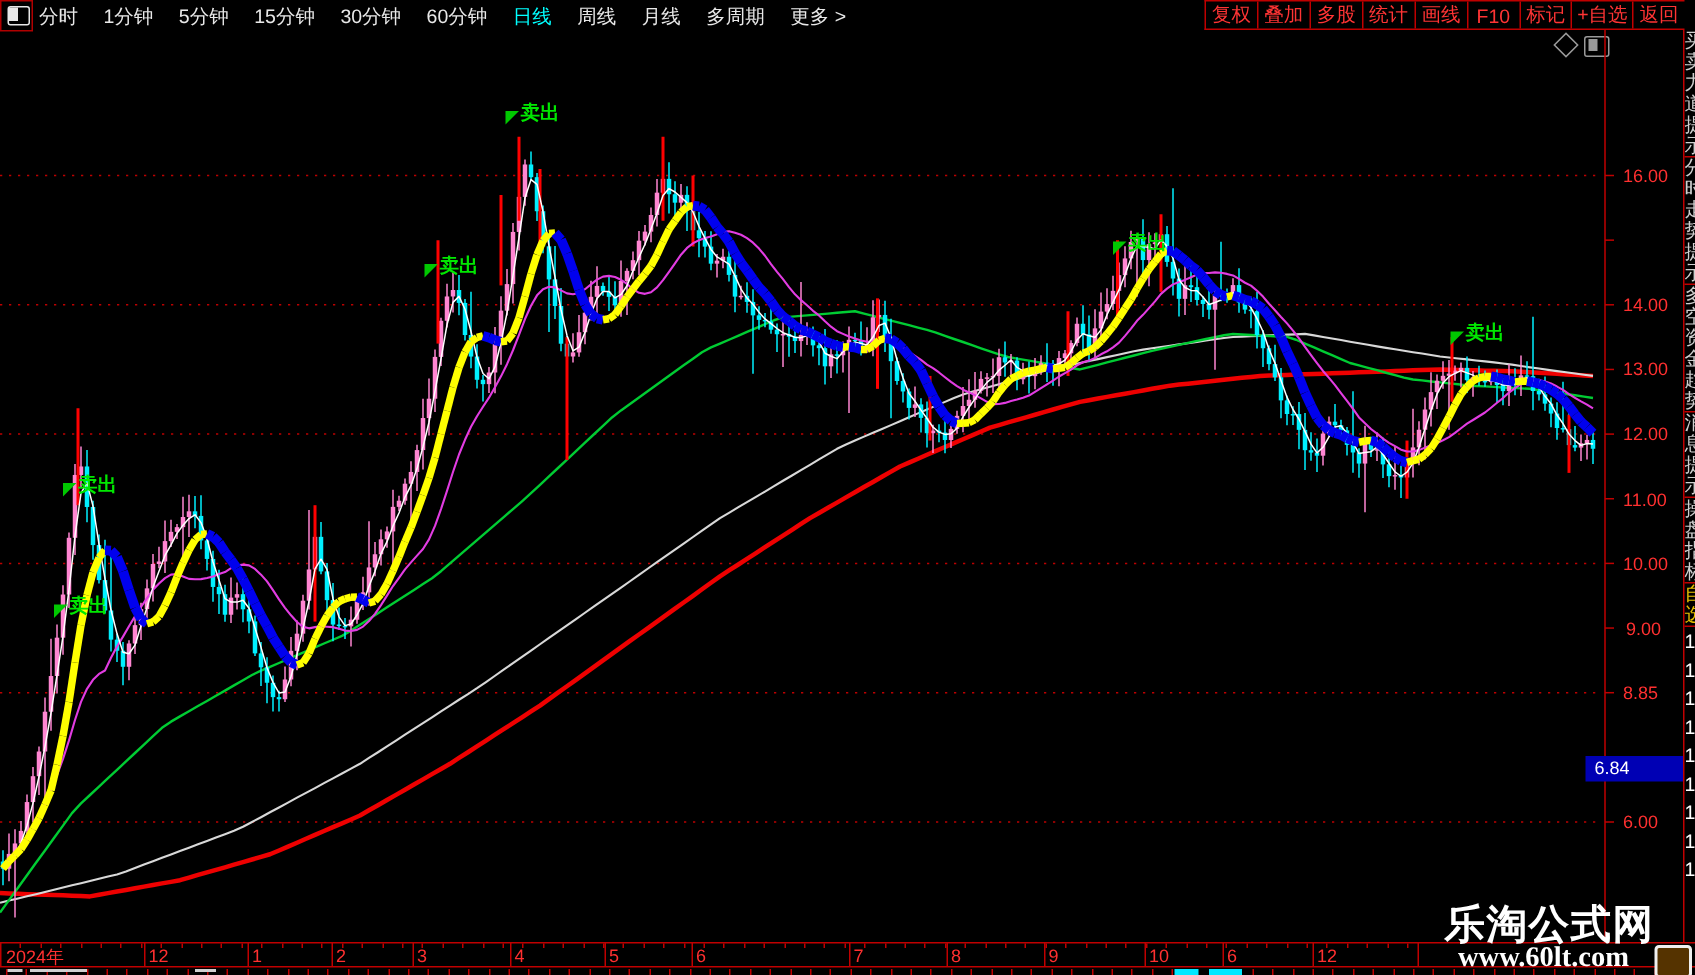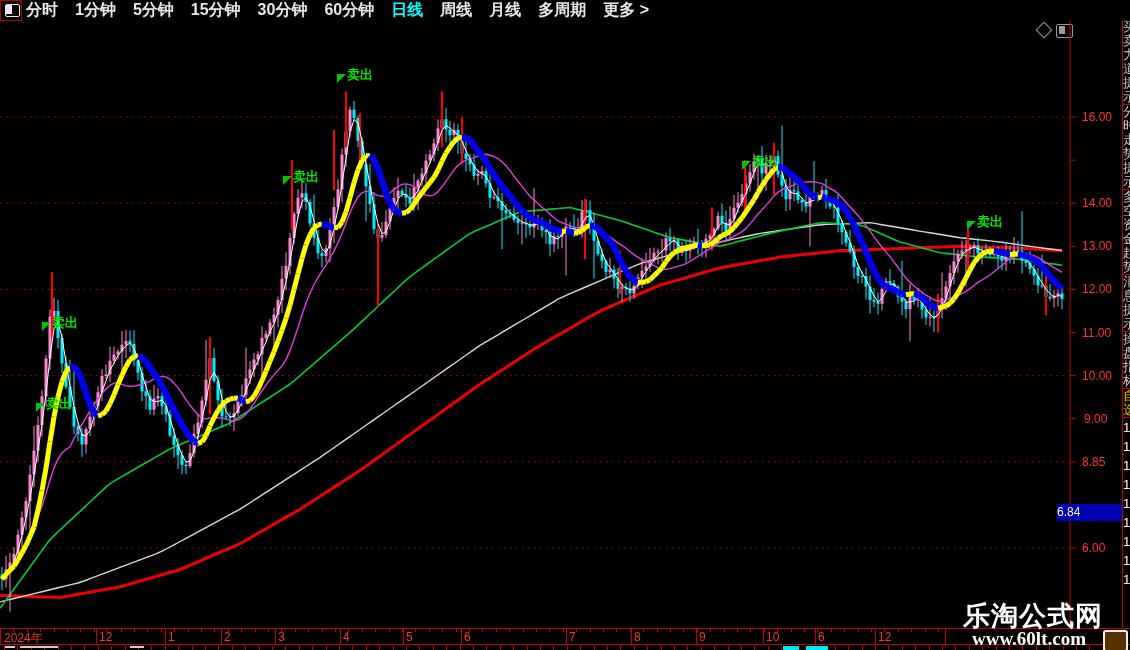--- a/index.html
+++ b/index.html
@@ -4,37 +4,37 @@
 <style>
   html,body{margin:0;padding:0;background:#000;}
   .root{position:relative;width:1130px;height:650px;background:#000;overflow:hidden;
         font-family:"Liberation Sans",sans-serif;-webkit-font-smoothing:none;}
   
   .menubar{position:absolute;left:0;top:0;width:1130px;height:21px;}
   .winicon-cell{position:absolute;left:0;top:0;width:22px;height:21px;border:1px solid #b00000;box-sizing:border-box;}
   .winicon{position:absolute;left:4px;top:3px;width:13px;height:11px;border:1px solid #e8e8e8;border-radius:2px;}
   .winicon::before{content:"";position:absolute;left:0;top:0;width:6px;height:9px;background:#e8e8e8;}
   .menu-items{position:absolute;left:26px;top:0;height:21px;display:flex;align-items:center;gap:17px;}
-  .menu-item{color:#e8e8e8;font-size:16px;white-space:nowrap;cursor:default;font-weight:bold;}
+  .menu-item{color:#e8e8e8;font-size:13px;white-space:nowrap;cursor:default;}
   .menu-item.active{color:#00ffff;}
   .rbuttons{position:absolute;left:803px;top:0;width:320px;height:20px;display:flex;
             border-top:1px solid #c00000;border-bottom:1px solid #c00000;border-left:1px solid #c00000;box-sizing:border-box;}
   .rbtn{flex:1;border-right:1px solid #c00000;color:#ff3434;font-size:13px;display:flex;align-items:center;justify-content:center;white-space:nowrap;padding:0 3px;}
   
   .infobar{position:absolute;left:0;top:21px;width:1130px;height:19px;display:flex;align-items:center;font-size:13px;}
   .stock-title{color:#e8e8e8;margin-left:5px;white-space:nowrap;}
   .chev{width:13px;height:13px;border-radius:50%;background:#9a9a9a;margin-left:6px;position:relative;}
   .chev::before{content:"";position:absolute;left:3px;top:4px;width:5px;height:5px;border-right:2px solid #222;border-bottom:2px solid #222;transform:rotate(45deg);}
   .ma-item{margin-left:14px;white-space:nowrap;}
   .diamond{position:absolute;left:1038px;top:24px;width:10px;height:10px;border:1px solid #9a9a9a;transform:rotate(45deg);}
   .mini-win{position:absolute;left:1056px;top:24px;width:15px;height:12px;border:1px solid #9a9a9a;border-radius:2px;}
   .mini-win::before{content:"";position:absolute;left:2px;top:1px;width:6px;height:8px;background:#9a9a9a;}
   
   .ylab{position:absolute;color:#ff3030;font-size:12px;}
-  .cur-price{position:absolute;left:1057px;width:65px;height:17px;background:#0000b4;color:#fff;font-size:12px;line-height:17px;padding-left:0;box-sizing:border-box;}
+  .cur-price{position:absolute;left:1057px;width:65px;height:17px;background:#0000b4;color:#fff;font-size:12px;line-height:17px;padding-left:6px;box-sizing:border-box;}
   .xband{position:absolute;left:0;top:628px;width:1130px;height:16px;border-top:1px solid #c00000;}
   .xband-bottomline{position:absolute;left:0;top:644px;width:1130px;height:1px;background:#c00000;}
   .xsep{position:absolute;top:628px;width:1px;height:16px;background:#c00000;}
   .xlab{position:absolute;top:630px;color:#ff3030;font-size:12px;white-space:nowrap;}
   .tick-top{position:absolute;top:629px;width:1px;height:3px;background:#c00000;}
   .tick-bot{position:absolute;top:646px;width:1px;height:4px;background:#c00000;}
   
   .signal{position:absolute;color:#00e800;font-size:13px;font-weight:bold;white-space:nowrap;}
   .sig-arrow{position:absolute;width:0;height:0;border-top:9px solid #00c800;border-right:9px solid transparent;}
   
@@ -62,20 +62,31 @@
       <span class="menu-item">1分钟</span>
       <span class="menu-item">5分钟</span>
       <span class="menu-item">15分钟</span>
       <span class="menu-item">30分钟</span>
       <span class="menu-item">60分钟</span>
       <span class="menu-item active">日线</span>
       <span class="menu-item">周线</span>
       <span class="menu-item">月线</span>
       <span class="menu-item">多周期</span>
       <span class="menu-item">更多 &gt;</span>
+    </div>
+    <div class="rbuttons">
+      <div class="rbtn">复权</div>
+      <div class="rbtn">叠加</div>
+      <div class="rbtn">多股</div>
+      <div class="rbtn">统计</div>
+      <div class="rbtn">画线</div>
+      <div class="rbtn">F10</div>
+      <div class="rbtn">标记</div>
+      <div class="rbtn">+自选</div>
+      <div class="rbtn" style="border-right:none;">返回</div>
     </div>
   </div>
 
   <div class="diamond"></div>
   <div class="mini-win"></div>
 
   <svg id="chart" width="1130" height="650" style="position:absolute;left:0;top:0;">
       <defs>
         <clipPath id="plot">
           <rect x="0" y="20" width="1068" height="607"></rect>

